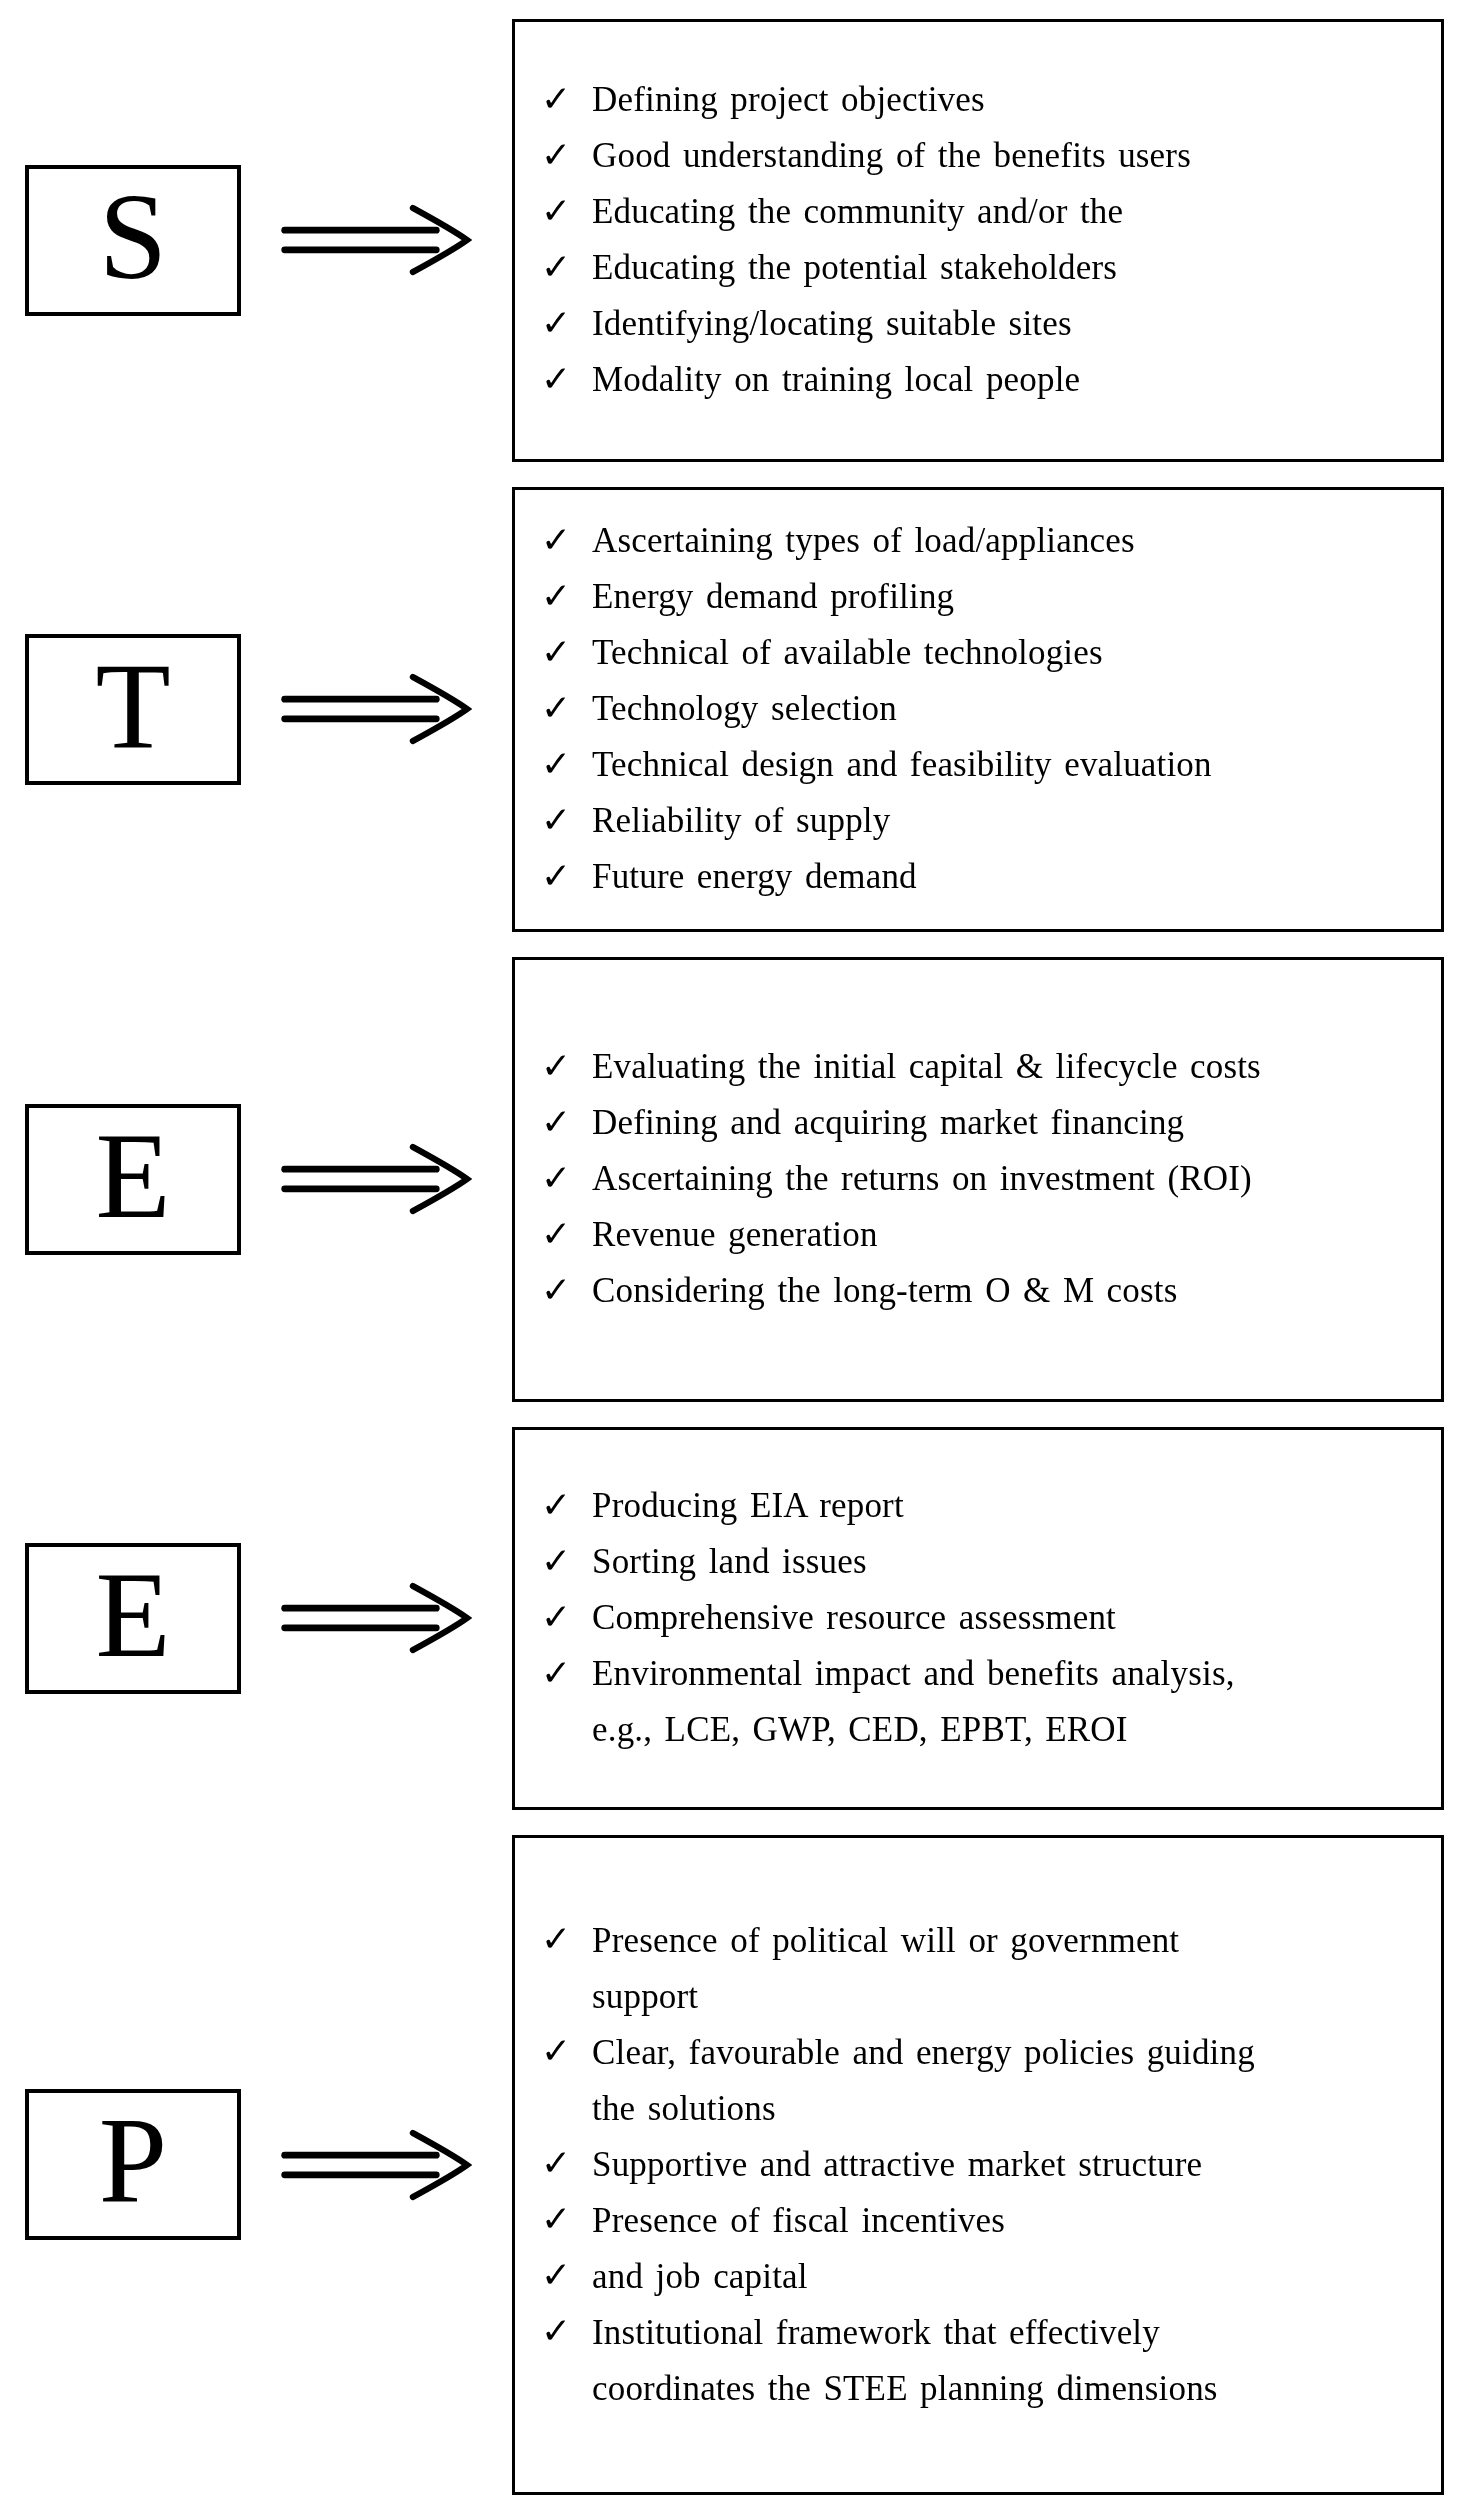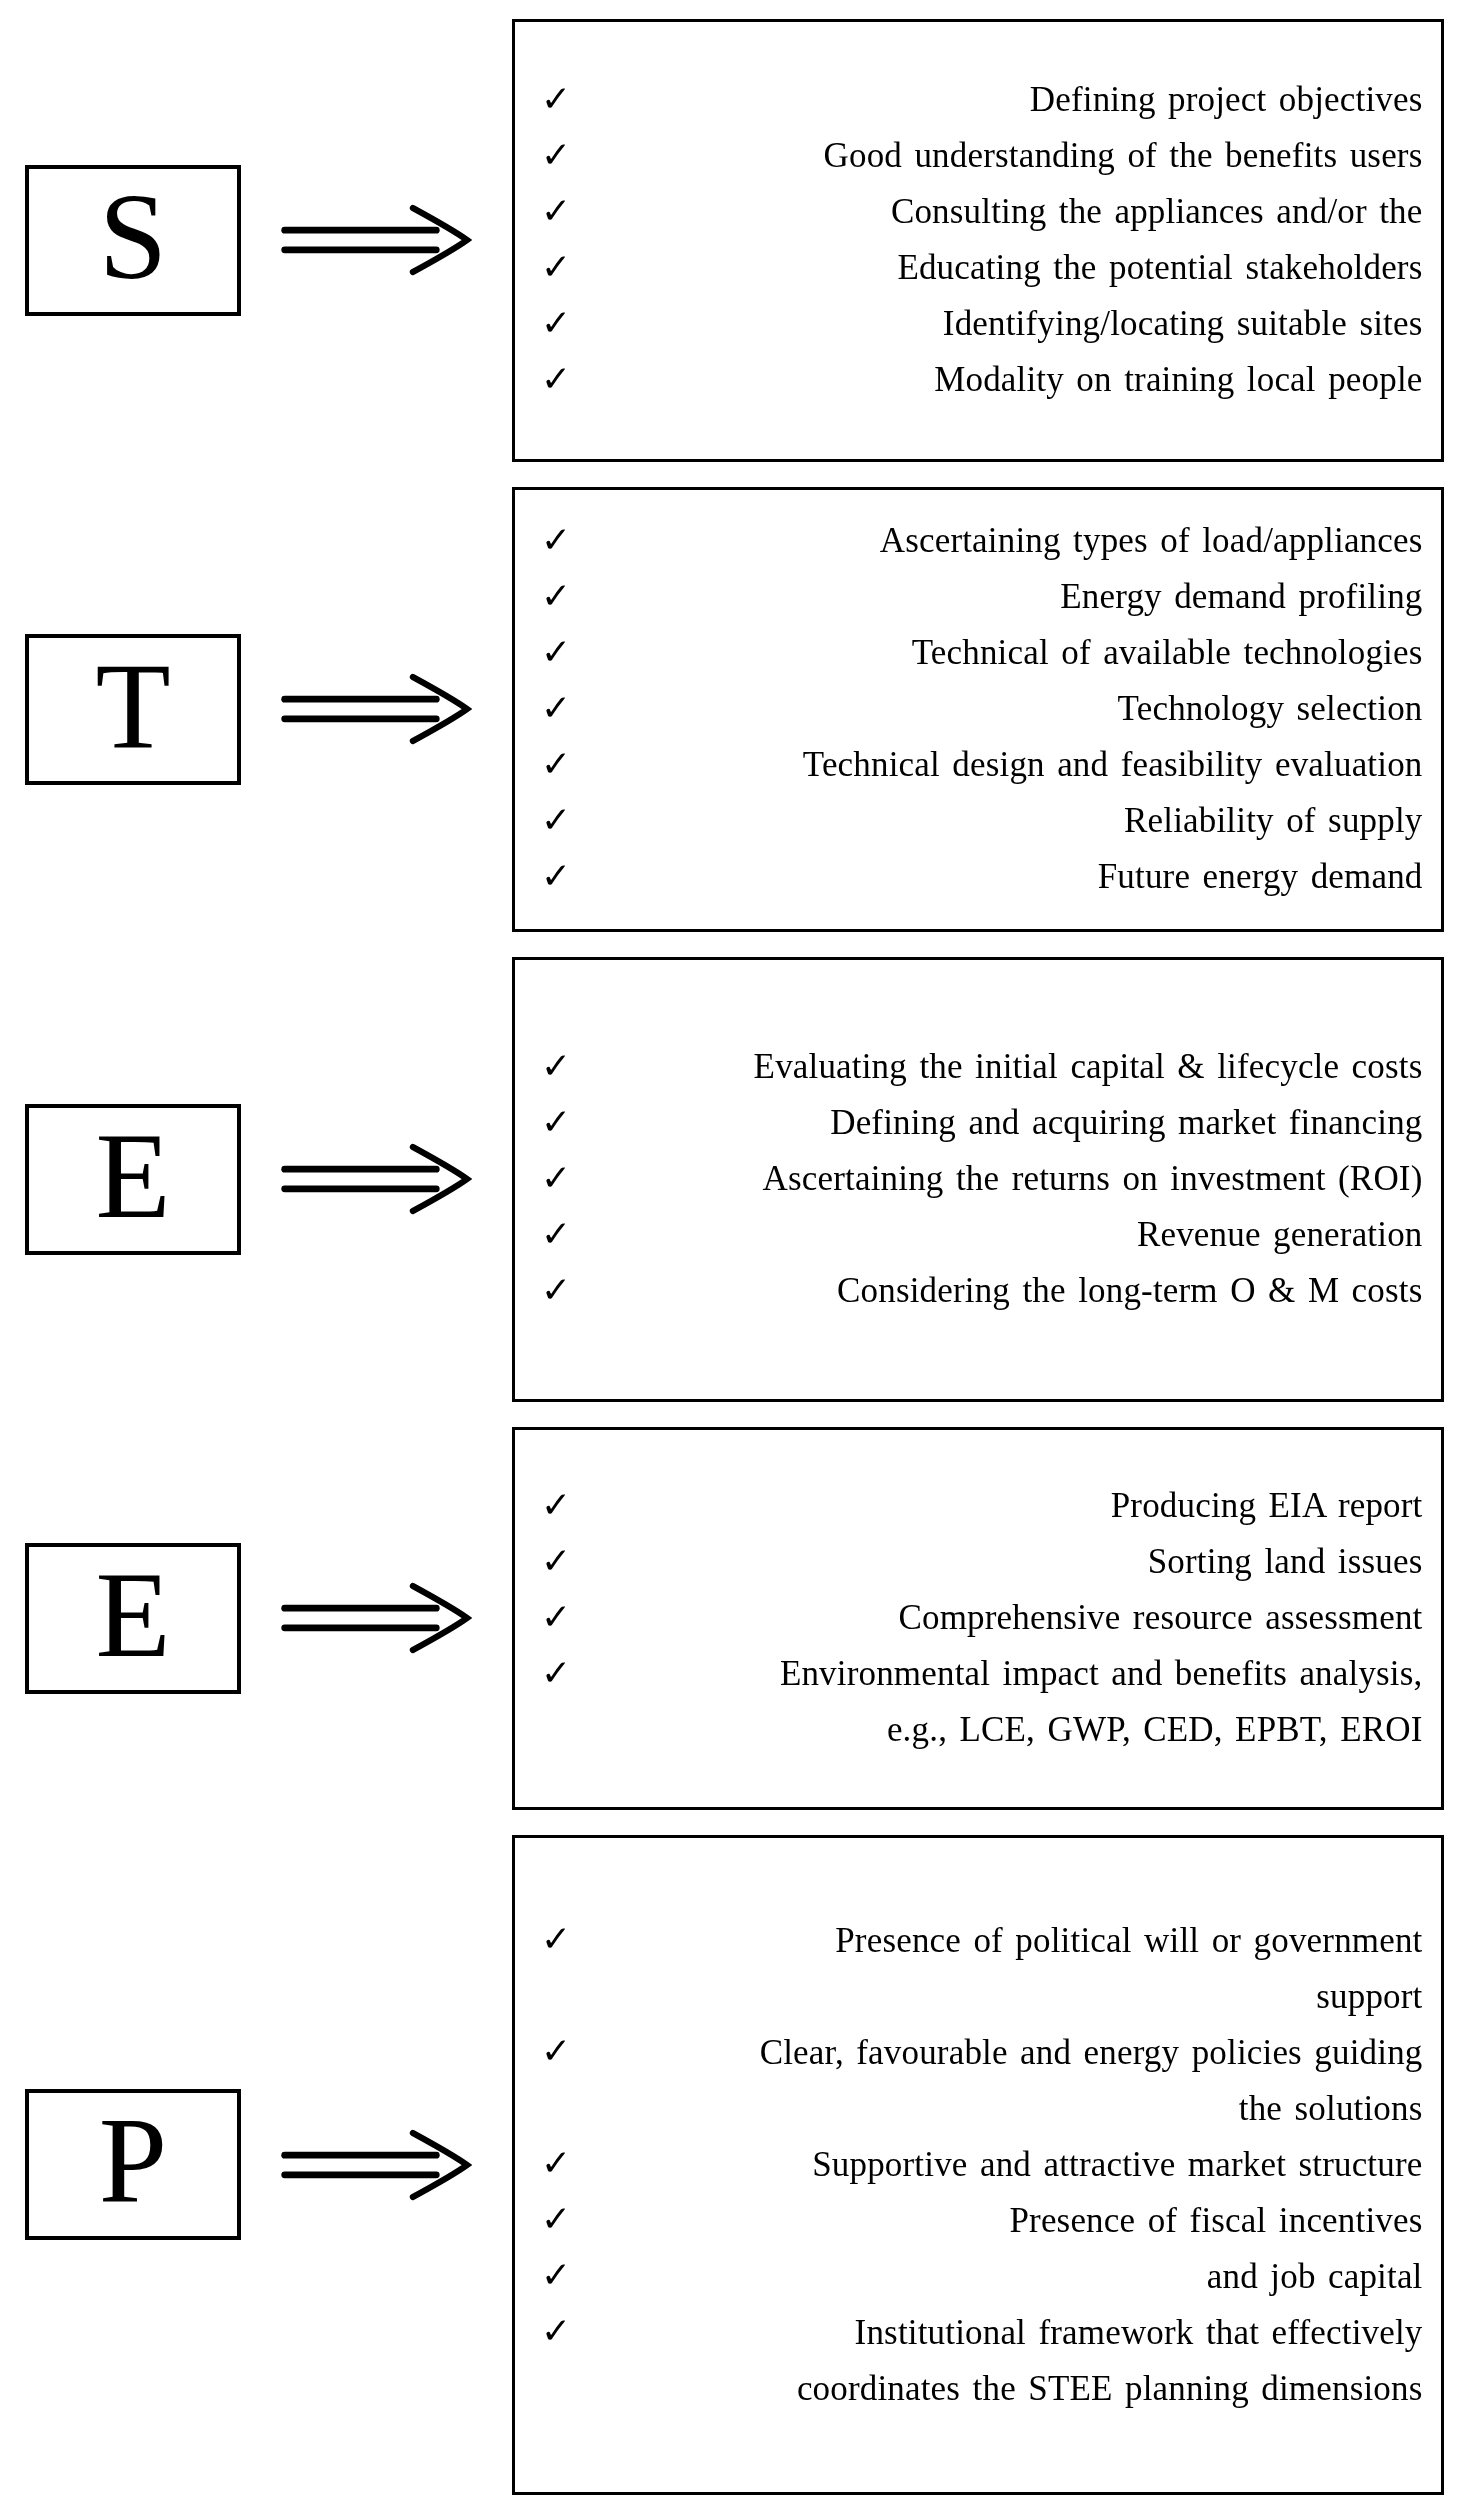--- a/index.html
+++ b/index.html
@@ -90,21 +90,20 @@
     position: absolute;
     left: 26px;
     top: -1.2px;
     font-family: "DejaVu Sans", sans-serif;
     font-size: 36px;
     line-height: 1.55;
   }
   .line {
     display: block;
     white-space: nowrap;
-    text-align: right;
   }
 </style>
 </head>
 <body>
 
 <div class="diagram">
 
   <section class="row">
     <div class="letter-box">
       <span class="letter">S</span>
@@ -120,21 +119,21 @@
       <div class="item">
         <span class="check">✓</span>
         <span class="line">Defining project objectives</span>
       </div>
       <div class="item">
         <span class="check">✓</span>
         <span class="line">Good understanding of the benefits users</span>
       </div>
       <div class="item">
         <span class="check">✓</span>
-        <span class="line">Consulting the appliances and/or the</span>
+        <span class="line">Educating the community and/or the</span>
       </div>
       <div class="item">
         <span class="check">✓</span>
         <span class="line">Educating the potential stakeholders</span>
       </div>
       <div class="item">
         <span class="check">✓</span>
         <span class="line">Identifying/locating suitable sites</span>
       </div>
       <div class="item">

